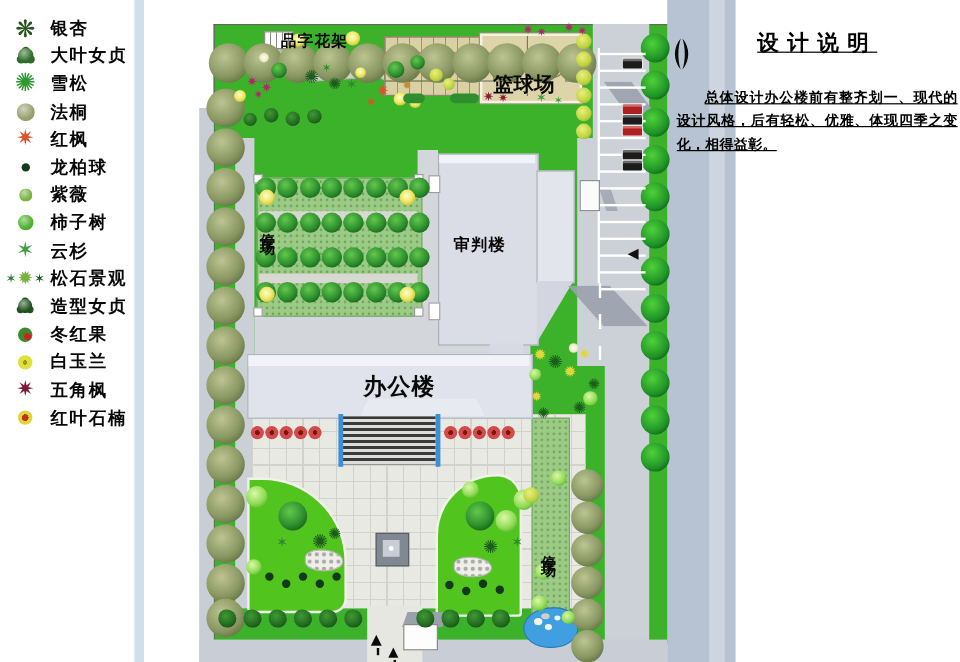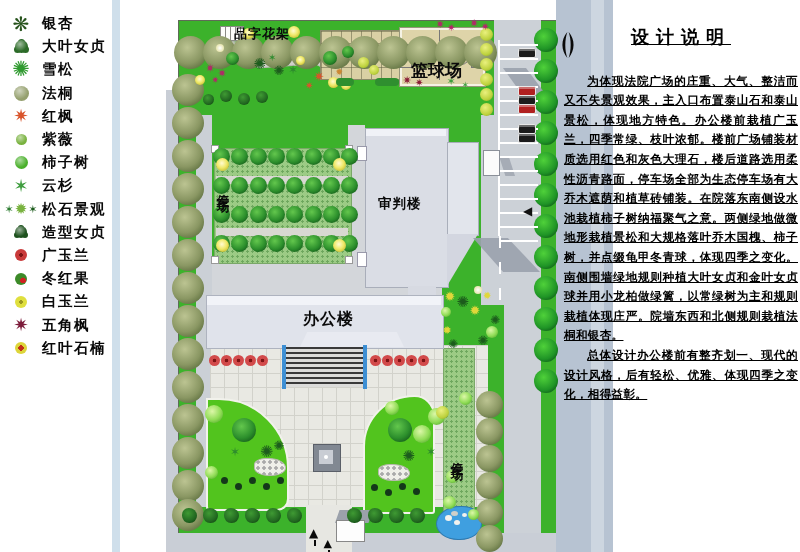--- a/index.html
+++ b/index.html
@@ -54,20 +54,26 @@
         <span class="lg-label">法桐</span>
       </div>
       <div class="lg-row">
         <span class="lg-ic">
           <span class="ic" style="font-family: &quot;DejaVu Sans&quot;, sans-serif; line-height: 1; font-size: 18px; color: rgb(217, 84, 43);">✷</span>
         </span>
         <span class="lg-label">红枫</span>
       </div>
       <div class="lg-row">
         <span class="lg-ic">
+          <span class="ic" style="width: 7px; height: 7px; border-radius: 50%; background: rgb(20, 56, 26);"></span>
+        </span>
+        <span class="lg-label">龙柏球</span>
+      </div>
+      <div class="lg-row">
+        <span class="lg-ic">
           <span class="ic" style="width: 11px; height: 11px; border-radius: 50%; background: radial-gradient(circle at 38% 32%, rgba(255, 255, 255, 0.55), rgba(255, 255, 255, 0) 60%), rgb(121, 178, 63);"></span>
         </span>
         <span class="lg-label">紫薇</span>
       </div>
       <div class="lg-row">
         <span class="lg-ic">
           <span class="ic" style="width: 13px; height: 13px; border-radius: 50%; background: radial-gradient(circle at 38% 32%, rgba(255, 255, 255, 0.55), rgba(255, 255, 255, 0) 60%), rgb(74, 176, 43);"></span>
         </span>
         <span class="lg-label">柿子树</span>
       </div>
@@ -85,26 +91,20 @@
             <span style="font-family: &quot;DejaVu Sans&quot;, sans-serif; line-height: 1; font-size: 11px; color: rgb(29, 92, 29);">✶</span>
           </span>
         </span>
         <span class="lg-label">松石景观</span>
       </div>
       <div class="lg-row">
         <span class="lg-ic">
           <span class="ic" style="width: 12px; height: 12px; border-radius: 50%; background: radial-gradient(circle at 38% 32%, rgba(255, 255, 255, 0.55), rgba(255, 255, 255, 0) 60%), rgb(30, 82, 30); box-shadow: rgb(30, 82, 30) -4px 3px 0px -3px, rgb(30, 82, 30) 4px 3px 0px -3px, rgb(30, 82, 30) 0px -4px 0px -3px;"></span>
         </span>
         <span class="lg-label">造型女贞</span>
-      </div>
-      <div class="lg-row">
-        <span class="lg-ic">
-          <span class="ic" style="width: 12px; height: 12px; border-radius: 50%; background: radial-gradient(circle, rgb(125, 20, 20) 0px, rgb(125, 20, 20) 24%, rgb(201, 58, 58) 24%, rgb(201, 58, 58) 100%);"></span>
-        </span>
-        <span class="lg-label">广玉兰</span>
       </div>
       <div class="lg-row">
         <span class="lg-ic">
           <span class="ic" style="width: 12px; height: 12px; border-radius: 50%; background: radial-gradient(circle at 66% 62%, rgb(207, 34, 34) 0px, rgb(207, 34, 34) 26%, rgb(60, 138, 40) 28%);"></span>
         </span>
         <span class="lg-label">冬红果</span>
       </div>
       <div class="lg-row">
         <span class="lg-ic">
           <span class="ic" style="width: 12px; height: 12px; border-radius: 50%; background: radial-gradient(circle, rgb(156, 152, 32) 0px, rgb(156, 152, 32) 22%, rgb(223, 223, 62) 22%);"></span>
@@ -128,21 +128,21 @@
 
   <div id="plan">
 
     <svg viewBox="0 0 28 30" style="left:507px;top:31px;width:26px;height:28px;z-index:60;">
       <path d="M13.3 1 C6 9 6.5 21 13.3 29 C10.4 21 10.4 9 13.3 1 Z" fill="#0a0a0a"></path>
       <path d="M14.7 1 C22 9 21.5 21 14.7 29 C17.6 21 17.6 9 14.7 1 Z" fill="#0a0a0a"></path>
     </svg>
     <div class="plabel" style="left:186px;top:25px;font-size:13px;z-index:70;letter-spacing:1px;">品字花架</div>
     <div class="plabel" style="left:363px;top:59px;font-size:17px;z-index:70;">篮球场</div>
     <div class="plabel" style="left:330px;top:195px;font-size:13.5px;z-index:70;letter-spacing:1px;">审判楼</div>
-    <div class="plabel" style="left:255px;top:309px;font-size:16px;z-index:70;letter-spacing:1px;">办公楼</div>
+    <div class="plabel" style="left:255px;top:309px;font-size:19px;z-index:70;letter-spacing:1px;">办公楼</div>
     <div class="plabel vlabel" style="left:166px;top:184px;font-size:12.5px;z-index:70;">停车场</div>
     <div class="plabel vlabel" style="left:400px;top:452px;font-size:12.5px;z-index:70;">停车场</div>
   <div style="left: 130px; top: 20px; width: 378px; height: 516px; background: rgb(60, 178, 43); border-left: 1px solid rgb(95, 107, 87); border-top: 1px solid rgb(95, 107, 87);"></div>
       <div style="left: 118px; top: 90px; width: 12px; height: 462px; background: rgb(201, 206, 214);"></div>
       <div style="left: 148px; top: 115px; width: 16px; height: 392px; background: rgb(203, 208, 214);"></div>
       <div style="left: 164px; top: 262px; width: 230px; height: 35px; background: rgb(211, 214, 218);"></div>
       <div style="left: 300px; top: 125px; width: 17px; height: 140px; background: rgb(211, 214, 218);"></div>
       <div style="left: 446px; top: 20px; width: 47px; height: 100px; background: rgb(204, 209, 215);"></div>
       <div style="left: 433px; top: 115px; width: 60px; height: 190px; background: rgb(204, 209, 215);"></div>
       <div style="left: 456px; top: 300px; width: 37px; height: 252px; background: rgb(204, 209, 215);"></div>
@@ -405,17 +405,16 @@
       <span style="left: 475px; top: 205px; font-size: 12px; line-height: 1; color: rgb(17, 17, 17); font-family: &quot;DejaVu Sans&quot;, sans-serif;">◀</span>
       <span style="left: 261px; top: 527px; font-size: 12px; line-height: 1; color: rgb(10, 10, 10); font-family: &quot;DejaVu Sans&quot;, sans-serif;">▲</span>
       <div style="left: 266px; top: 540px; width: 2px; height: 6px; background: rgb(10, 10, 10);"></div>
       <span style="left: 275.5px; top: 537.5px; font-size: 11px; line-height: 1; color: rgb(10, 10, 10); font-family: &quot;DejaVu Sans&quot;, sans-serif;">▲</span>
       <div style="left: 280px; top: 550px; width: 2px; height: 2px; background: rgb(10, 10, 10);"></div>
     </div>
 
   <section id="desc">
     <h1>设计说明</h1>
     <div id="paras">
-        <p>为体现法院广场的庄重、大气、整洁而又不失景观效果，主入口布置泰山石和泰山景松，体现地方特色。办公楼前栽植广玉兰，四季常绿、枝叶浓郁。楼前广场铺装材质选用红色和灰色大理石，楼后道路选用柔性沥青路面，停车场全部为生态停车场有大乔木遮荫和植草砖铺装。在院落东南侧设水池栽植柿子树纳福聚气之意。两侧绿地做微地形栽植景松和大规格落叶乔木国槐、柿子树，并点缀龟甲冬青球，体现四季之变化。南侧围墙绿地规则种植大叶女贞和金叶女贞球并用小龙柏做绿篱，以常绿树为主和规则栽植体现庄严。院墙东西和北侧规则栽植法桐和银杏。</p>
         <p>总体设计办公楼前有整齐划一、现代的设计风格，后有轻松、优雅、体现四季之变化，相得益彰。</p>
       </div>
   </section>
 </div>
 
 </body></html>

